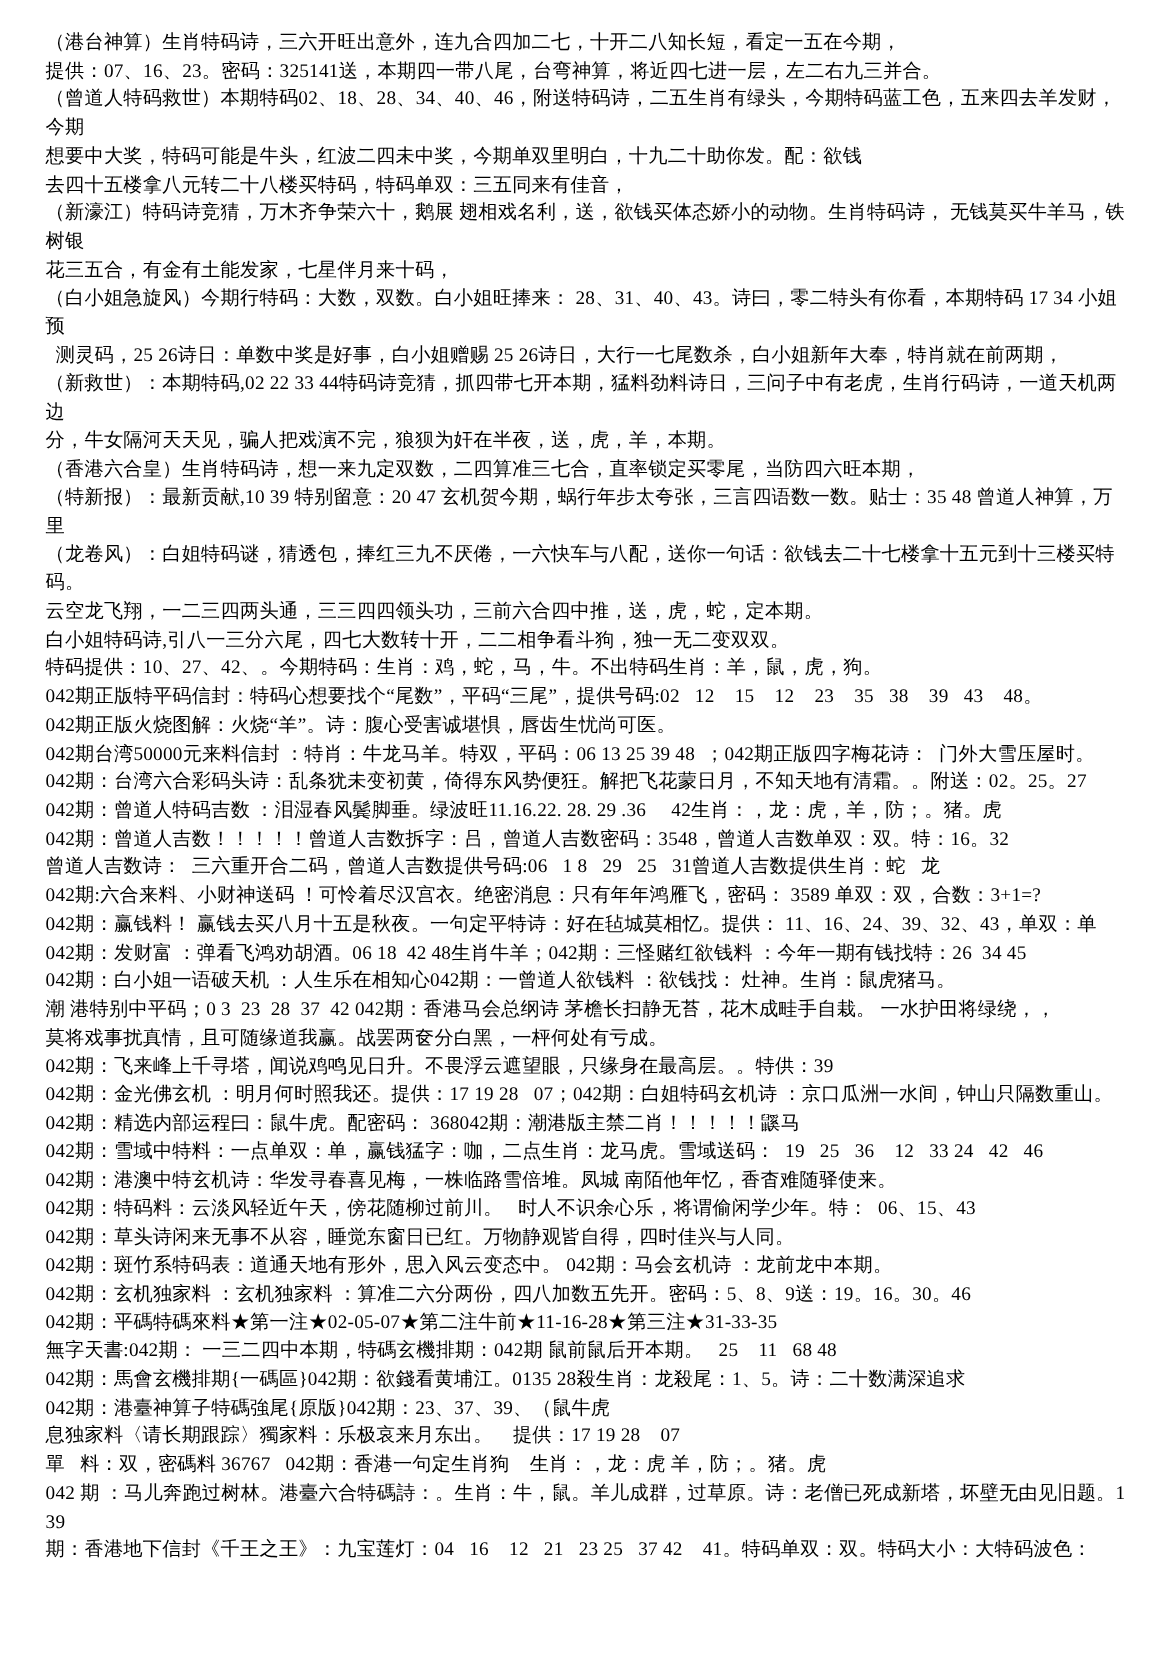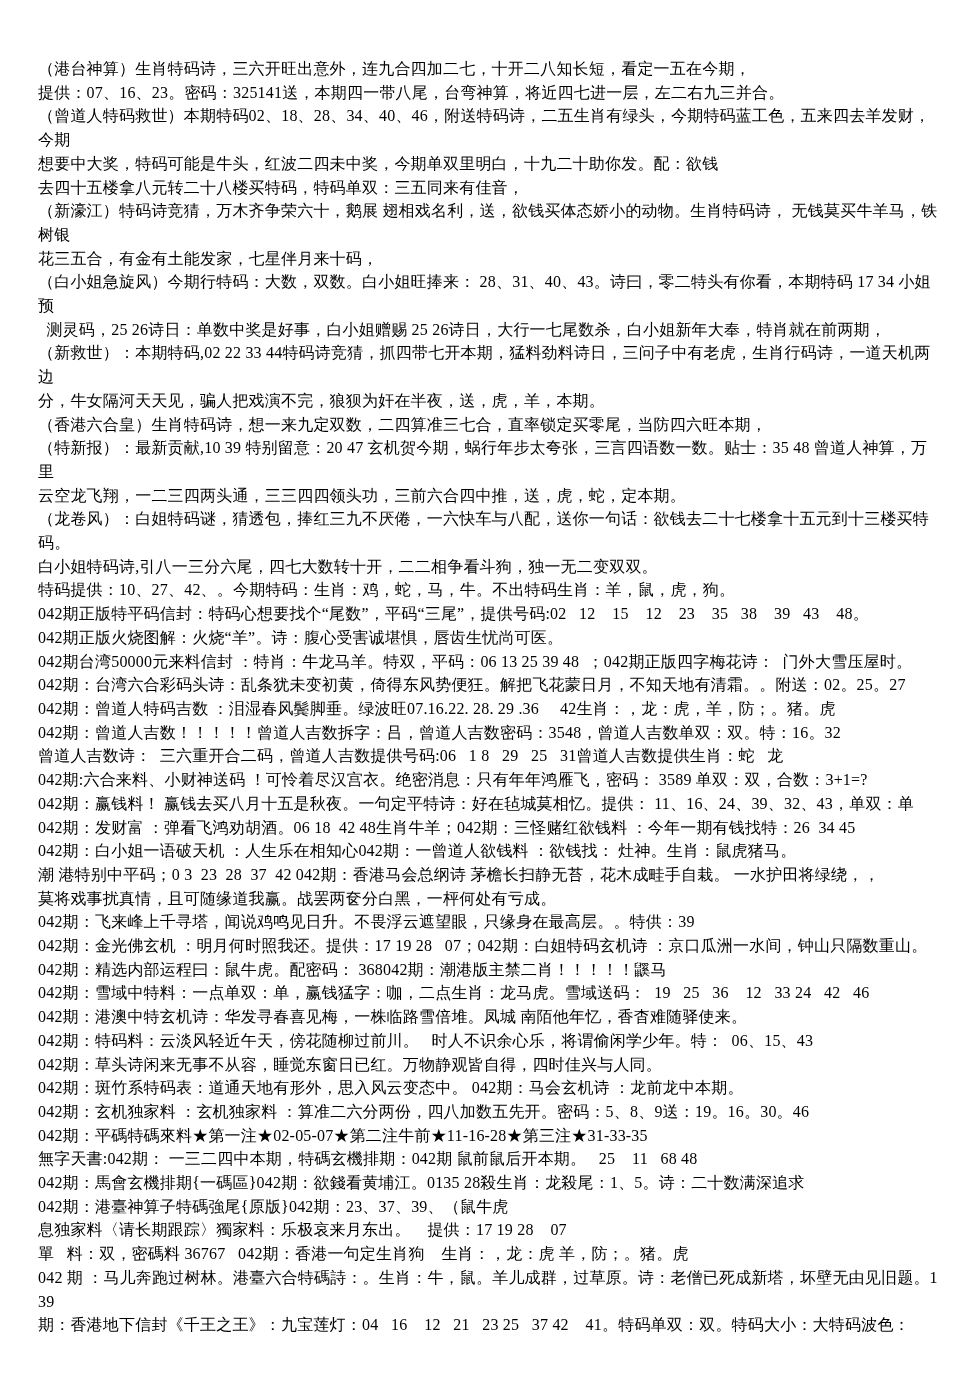--- a/index.html
+++ b/index.html
@@ -11,21 +11,21 @@
     width: 972px;
     height: 1388px;
     overflow: hidden;
     font-family: "Liberation Serif", "DejaVu Serif", serif;
     color: #000000;
   }
   .page {
     box-sizing: border-box;
     width: 972px;
     height: 1388px;
-    padding: 57px 30px 0 38px;
+    padding: 24px 30px 0 38px;
     background: #ffffff;
   }
   .line {
     font-size: 16px;
     line-height: 23.7px;
     white-space: pre-wrap;
     word-break: break-all;
     letter-spacing: 0.2px;
     color: #000000;
   }
@@ -40,29 +40,29 @@
   <div class="line">想要中大奖，特码可能是牛头，红波二四未中奖，今期单双里明白，十九二十助你发。配：欲钱</div>
   <div class="line">去四十五楼拿八元转二十八楼买特码，特码单双：三五同来有佳音，</div>
   <div class="line">（新濠江）特码诗竞猜，万木齐争荣六十，鹅展 翅相戏名利，送，欲钱买体态娇小的动物。生肖特码诗， 无钱莫买牛羊马，铁树银</div>
   <div class="line">花三五合，有金有土能发家，七星伴月来十码，</div>
   <div class="line">（白小姐急旋风）今期行特码：大数，双数。白小姐旺捧来： 28、31、40、43。诗曰，零二特头有你看，本期特码 17 34 小姐预</div>
   <div class="line">  测灵码，25 26诗日：单数中奖是好事，白小姐赠赐 25 26诗日，大行一七尾数杀，白小姐新年大奉，特肖就在前两期，</div>
   <div class="line">（新救世）：本期特码,02 22 33 44特码诗竞猜，抓四带七开本期，猛料劲料诗日，三问子中有老虎，生肖行码诗，一道天机两边</div>
   <div class="line">分，牛女隔河天天见，骗人把戏演不完，狼狈为奸在半夜，送，虎，羊，本期。</div>
   <div class="line">（香港六合皇）生肖特码诗，想一来九定双数，二四算准三七合，直率锁定买零尾，当防四六旺本期，</div>
   <div class="line">（特新报）：最新贡献,10 39 特别留意：20 47 玄机贺今期，蜗行年步太夸张，三言四语数一数。贴士：35 48 曾道人神算，万里</div>
+  <div class="line">（龙卷风）：白姐特码谜，猜透包，捧红三九不厌倦，一六快车与八配，送你一句话：欲钱去二十七楼拿十五元到十三楼买特码。</div>
   <div class="line">云空龙飞翔，一二三四两头通，三三四四领头功，三前六合四中推，送，虎，蛇，定本期。</div>
-  <div class="line">（龙卷风）：白姐特码谜，猜透包，捧红三九不厌倦，一六快车与八配，送你一句话：欲钱去二十七楼拿十五元到十三楼买特码。</div>
   <div class="line">白小姐特码诗,引八一三分六尾，四七大数转十开，二二相争看斗狗，独一无二变双双。</div>
   <div class="line">特码提供：10、27、42、。今期特码：生肖：鸡，蛇，马，牛。不出特码生肖：羊，鼠，虎，狗。</div>
   <div class="line">042期正版特平码信封：特码心想要找个“尾数”，平码“三尾”，提供号码:02   12    15    12    23    35   38    39   43    48。</div>
   <div class="line">042期正版火烧图解：火烧“羊”。诗：腹心受害诚堪惧，唇齿生忧尚可医。</div>
   <div class="line">042期台湾50000元来料信封 ：特肖：牛龙马羊。特双，平码：06 13 25 39 48  ；042期正版四字梅花诗：  门外大雪压屋时。</div>
   <div class="line">042期：台湾六合彩码头诗：乱条犹未变初黄，倚得东风势便狂。解把飞花蒙日月，不知天地有清霜。。附送：02。25。27</div>
-  <div class="line">042期：曾道人特码吉数 ：泪湿春风鬓脚垂。绿波旺07.16.22. 28. 29 .36     42生肖：，龙：虎，羊，防；。猪。虎</div>
+  <div class="line">042期：曾道人特码吉数 ：泪湿春风鬓脚垂。绿波旺11.16.22. 28. 29 .36     42生肖：，龙：虎，羊，防；。猪。虎</div>
   <div class="line">042期：曾道人吉数！！！！！曾道人吉数拆字：吕，曾道人吉数密码：3548，曾道人吉数单双：双。特：16。32</div>
   <div class="line">曾道人吉数诗：  三六重开合二码，曾道人吉数提供号码:06   1 8   29   25   31曾道人吉数提供生肖：蛇   龙</div>
   <div class="line">042期:六合来料、小财神送码 ！可怜着尽汉宫衣。绝密消息：只有年年鸿雁飞，密码： 3589 单双：双，合数：3+1=?</div>
   <div class="line">042期：赢钱料！ 赢钱去买八月十五是秋夜。一句定平特诗：好在毡城莫相忆。提供： 11、16、24、39、32、43，单双：单</div>
   <div class="line">042期：发财富 ：弹看飞鸿劝胡酒。06 18  42 48生肖牛羊；042期：三怪赌红欲钱料 ：今年一期有钱找特：26  34 45</div>
   <div class="line">042期：白小姐一语破天机 ：人生乐在相知心042期：一曾道人欲钱料 ：欲钱找： 灶神。生肖：鼠虎猪马。</div>
   <div class="line">潮 港特别中平码；0 3  23  28  37  42 042期：香港马会总纲诗 茅檐长扫静无苔，花木成畦手自栽。 一水护田将绿绕，，</div>
   <div class="line">莫将戏事扰真情，且可随缘道我赢。战罢两奁分白黑，一枰何处有亏成。</div>
   <div class="line">042期：飞来峰上千寻塔，闻说鸡鸣见日升。不畏浮云遮望眼，只缘身在最高层。。特供：39</div>
   <div class="line">042期：金光佛玄机 ：明月何时照我还。提供：17 19 28   07；042期：白姐特码玄机诗 ：京口瓜洲一水间，钟山只隔数重山。</div>

